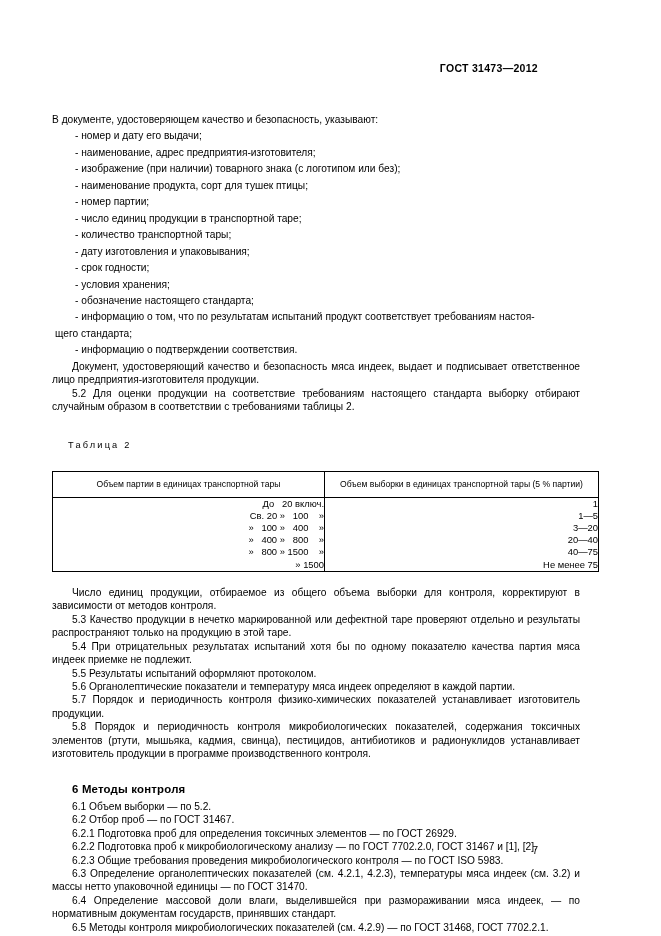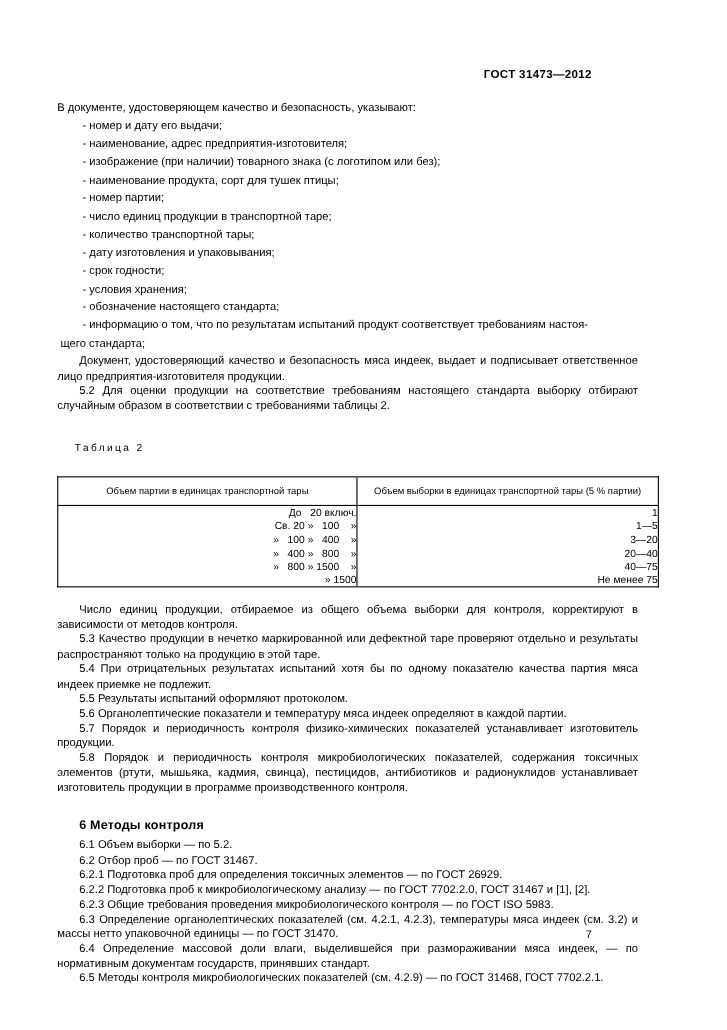--- a/index.html
+++ b/index.html
@@ -52,20 +52,21 @@
   }
   .listline {
     font-size: 10.2px;
     line-height: 13.45px;
     margin: 3px;
     padding-left: 20px;
     white-space: nowrap;
   }
   .plain {
     text-indent: 0;
+    margin-top: 21px;
   }
   .lastline-left {
     text-align: left;
   }
   
   .tbl-caption {
     font-size: 9.2px;
     letter-spacing: 2.2px;
     margin: 16px;
     padding-top: 10px;
@@ -147,20 +148,21 @@
     <div class="listline">- наименование продукта, сорт для тушек птицы;</div>
     <div class="listline">- номер партии;</div>
     <div class="listline">- число единиц продукции в транспортной таре;</div>
     <div class="listline">- количество транспортной тары;</div>
     <div class="listline">- дату изготовления и упаковывания;</div>
     <div class="listline">- срок годности;</div>
     <div class="listline">- условия хранения;</div>
     <div class="listline">- обозначение настоящего стандарта;</div>
     <div class="listline">- информацию о том, что по результатам испытаний продукт соответствует требованиям настоя-</div>
     <div class="listline" style="padding-left:0">щего стандарта;</div>
+    <div class="listline">- информацию о подтверждении соответствия.</div>
 
     <p class="para ind">Документ, удостоверяющий качество и безопасность мяса индеек, выдает и подписывает ответственное лицо предприятия-изготовителя продукции.</p>
 
     <p class="para ind">5.2  Для оценки продукции на соответствие требованиям настоящего стандарта выборку отбирают случайным образом в соответствии с требованиями таблицы 2.</p>
 
     <div class="tbl-caption">Таблица 2</div>
 
     <table class="t2">
       <thead>
         <tr>

